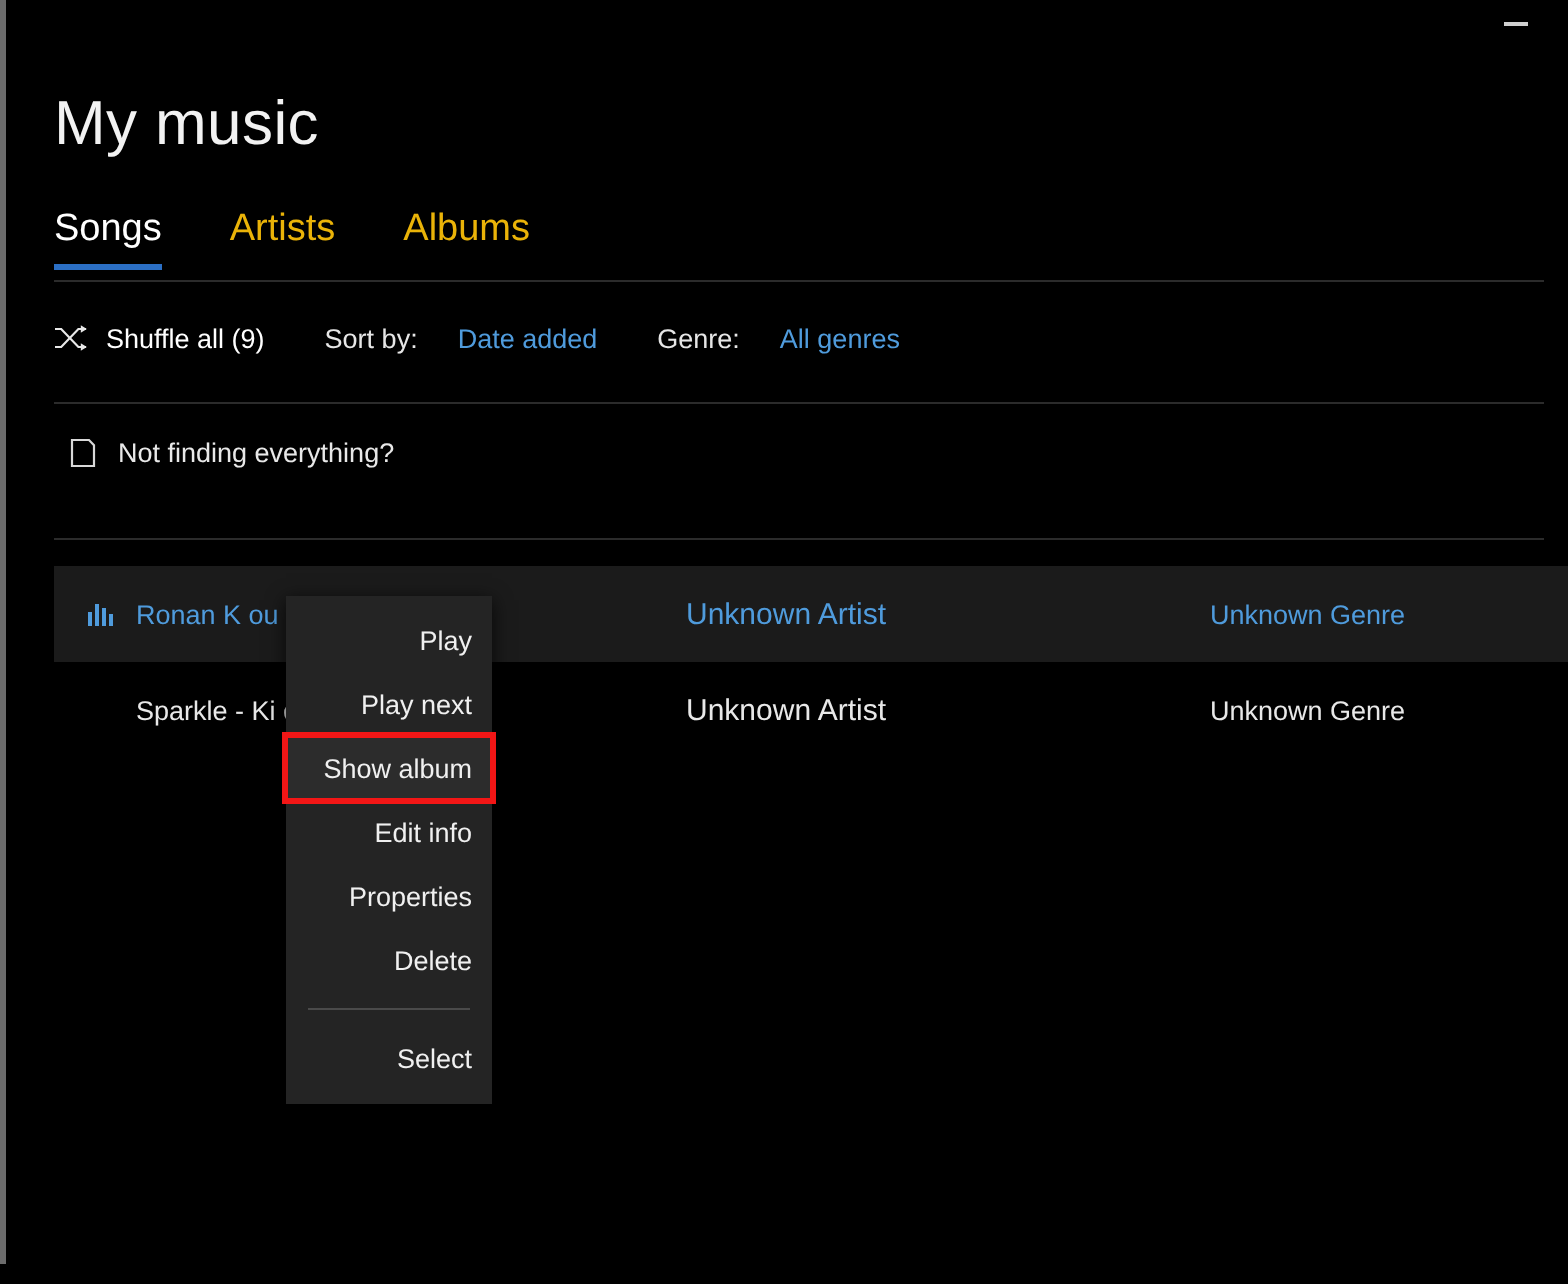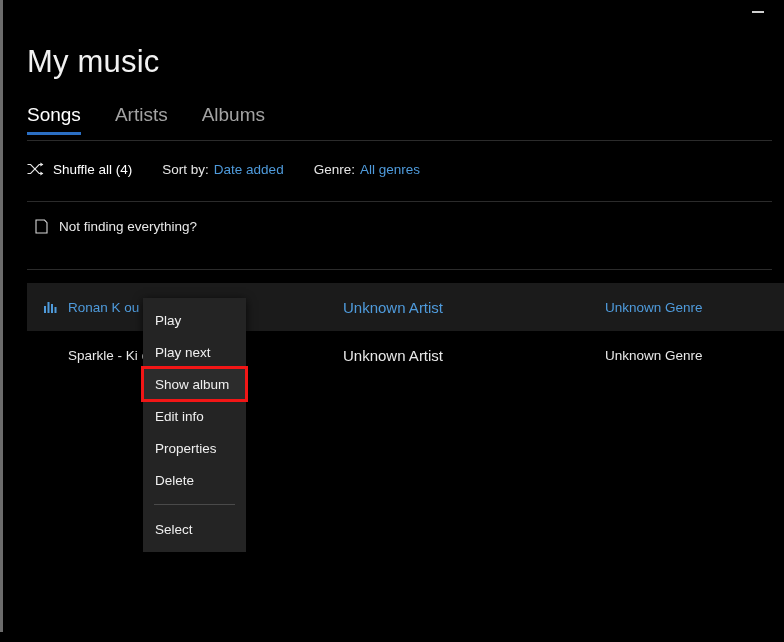--- a/index.html
+++ b/index.html
@@ -68,21 +68,21 @@
     position: absolute;
     left: 24px;
     top: 104px;
     height: 32px;
     display: flex;
     align-items: flex-start;
   }
   .tab {
     font-size: 19px;
     font-weight: 400;
-    color: #a3a3a3;
+    color: #eab308;
     margin-right: 34px;
     padding-bottom: 9px;
     position: relative;
     cursor: default;
     white-space: nowrap;
   }
   .tab.active {
     color: #ffffff;
   }
   .tab.active .tab-underline {
@@ -124,20 +124,21 @@
   #shuffle-icon {
     width: 17px;
     height: 14px;
     margin-right: 9px;
     display: block;
   }
   .filter-group {
     display: flex;
     align-items: center;
     margin-right: 30px;
+    gap: 15px;
   }
   .filter-label {
     color: #e6e6e6;
     margin-right: 5px;
   }
   .filter-value {
     color: #4f9bdc;
     cursor: default;
   }
 
@@ -268,20 +269,21 @@
     height: 32px;
     display: flex;
     align-items: center;
     padding-left: 12px;
     padding-right: 10px;
     font-size: 13.5px;
     color: #f0f0f0;
     cursor: default;
     position: relative;
     box-sizing: border-box;
+    justify-content: flex-end;
   }
   .menu-item.highlighted {
     outline: 3px solid #f21616;
     outline-offset: -1px;
     background: #2c2c2c;
   }
   .menu-item .submenu-arrow {
     margin-left: auto;
     width: 8px;
     height: 12px;
@@ -323,21 +325,21 @@
   <div id="tabs-rule"></div>
 
   <div id="filter-bar">
     <div id="shuffle-all">
       <svg id="shuffle-icon" viewBox="0 0 17 14">
         <path d="M0.5 2.5 H3.6 L12.2 11.5 H16" stroke="#e8e8e8" stroke-width="1.1" fill="none"></path>
         <path d="M0.5 11.5 H3.6 L12.2 2.5 H16" stroke="#e8e8e8" stroke-width="1.1" fill="none"></path>
         <path d="M13.4 0.6 L16.4 2.5 L13.4 4.4 Z" fill="#e8e8e8"></path>
         <path d="M13.4 9.6 L16.4 11.5 L13.4 13.4 Z" fill="#e8e8e8"></path>
       </svg>
-      <span>Shuffle all (4)</span>
+      <span>Shuffle all (9)</span>
     </div>
     <div class="filter-group">
       <span class="filter-label">Sort by:</span>
       <span class="filter-value">Date added</span>
     </div>
     <div class="filter-group">
       <span class="filter-label">Genre:</span>
       <span class="filter-value">All genres</span>
     </div>
   </div>

